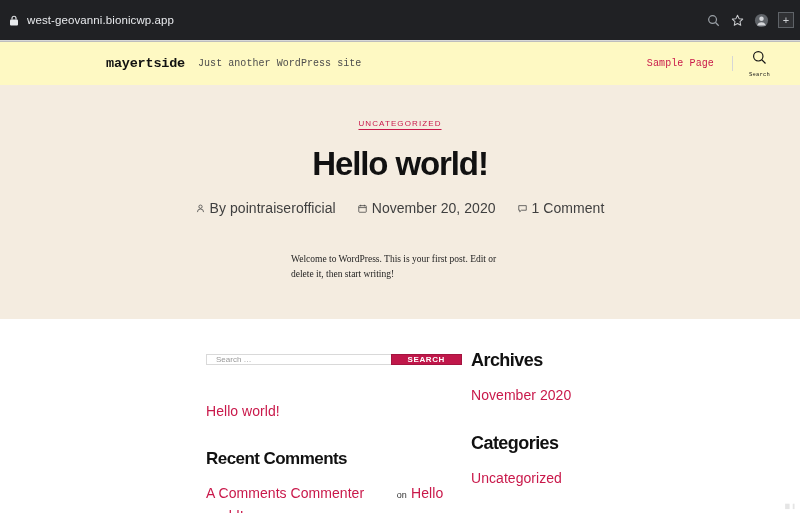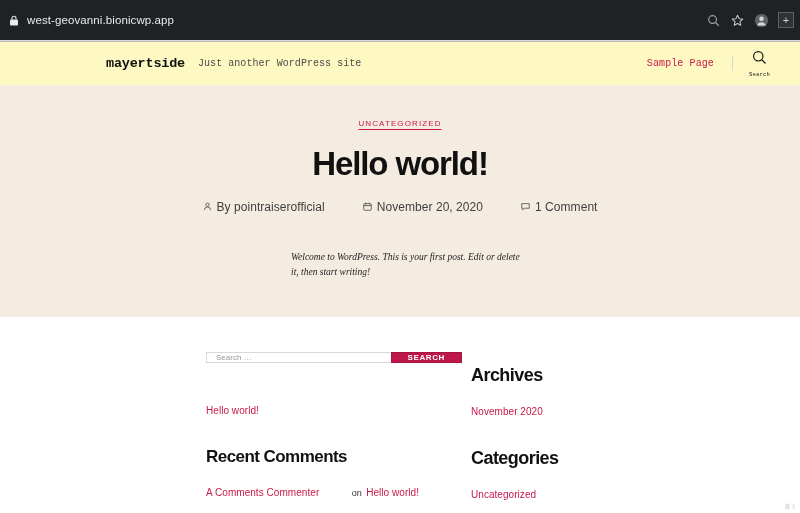--- a/index.html
+++ b/index.html
@@ -131,41 +131,40 @@
     font-weight: 700;
     color: #111111;
     letter-spacing: -1.1px;
     margin-top: 17px;
     line-height: 1.05;
   }
   #post-meta {
     display: flex;
     justify-content: center;
     align-items: center;
-    gap: 38px;
+    gap: 22px;
     margin-top: 18px;
-    font-size: 12px;
+    font-size: 14px;
     color: #3f3f3f;
   }
   .meta-item {
     display: flex;
     align-items: center;
     gap: 5px;
     letter-spacing: .05px;
   }
   #post-excerpt {
     max-width: 240px;
     margin: 36px auto 0 auto;
     text-align: left;
     font-family: "Liberation Serif", serif;
     font-size: 9.5px;
     line-height: 1.65;
     color: #1d1d1d;
     padding-left: 11px;
-    font-style: italic;
   }
 
   
   #widgets {
     display: flex;
     padding: 28px 0 0 0;
     background: #ffffff;
   }
   #widget-col-left {
     width: 256px;
@@ -208,33 +207,33 @@
   .widget-title {
     font-size: 17px;
     font-weight: 700;
     color: #111111;
     letter-spacing: -.55px;
   }
   .widget-block { margin-top: 27px; }
   .widget-list { list-style: none; margin-top: 12px; }
   .widget-list li { margin-bottom: 4px; line-height: 1.45; }
   .widget-link {
-    font-size: 10px;
+    font-size: 14px;
     color: #c9184a;
     text-decoration: none;
     letter-spacing: .05px;
     text-align: center;
   }
   .plain-text {
     font-size: 9px;
     color: #333333;
     margin-left: 28px;
   }
 
-  #widget-col-right .widget-block:first-child { margin-top: 20px; }
+  #widget-col-right .widget-block:first-child { margin-top: 3px; }
   #widget-col-right .widget-title { font-size: 18px; }
 
   
   #scroll-hint {
     position: absolute;
     right: 3px;
     bottom: 2px;
     width: 14px;
     height: 12px;
     display: flex;

